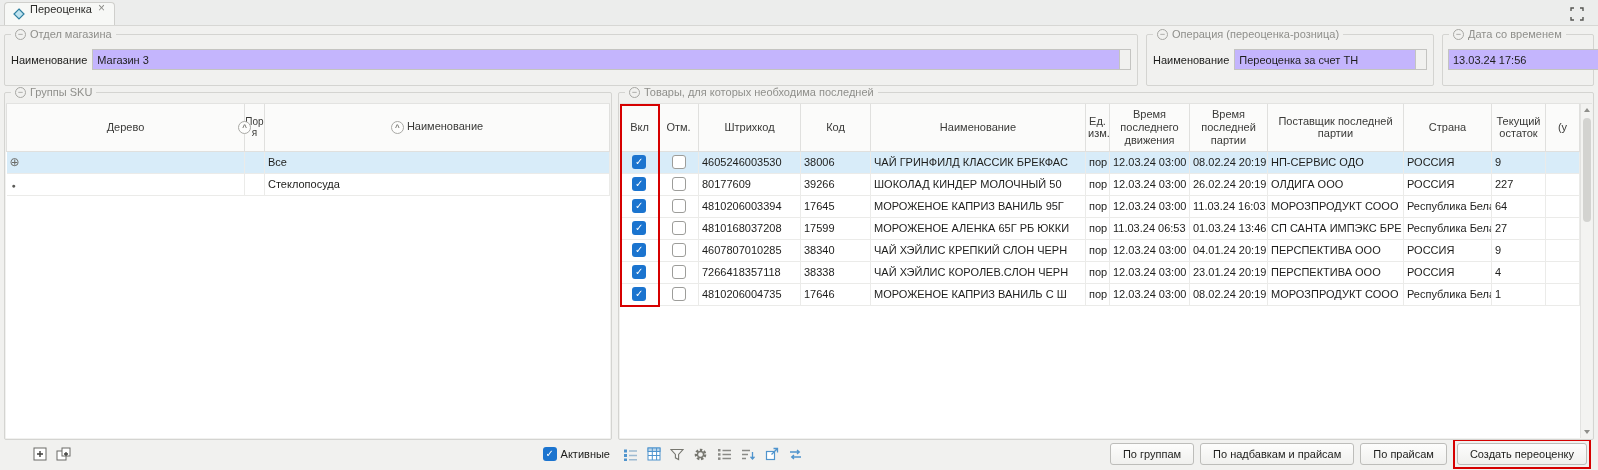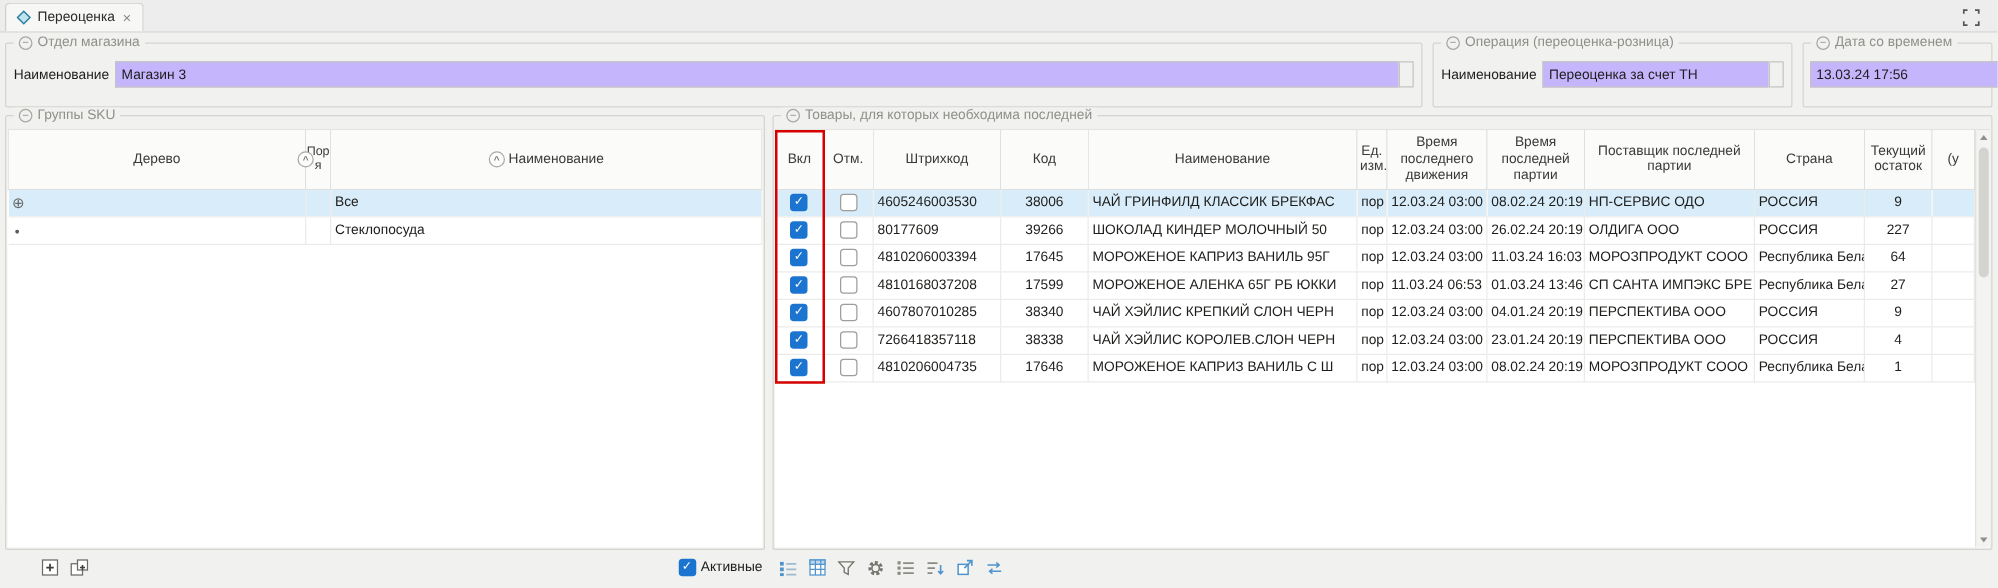--- a/index.html
+++ b/index.html
@@ -5,21 +5,21 @@
   * { margin:0; padding:0; box-sizing:border-box; }
   html,body { width:1598px; height:470px; }
   body {
     font-family:"Liberation Sans","DejaVu Sans",sans-serif;
     font-size:11px; color:#1d1d1b; background:#f1f1ef; overflow:hidden;
   }
 
   
   .tabbar { height:26px; display:flex; align-items:flex-end; background:#ecedec;
             border-bottom:1px solid #d7d7d4; padding:0 4px; }
-  .tab { display:flex; align-items:center; gap:5px; height:23px; padding:0 8px;
+  .tab { display:flex; gap:5px; height:23px; padding:0 8px;
          background:#f7f8f6; border:1px solid #cfcfcc; border-bottom:none;
          border-radius:4px 4px 0 0; cursor:default; }
   .tab-label { color:#2b2b29; }
   .tab-close { color:#8a8a87; font-size:12px; line-height:10px; padding:0 1px; cursor:pointer; }
   .tabbar-actions { margin-left:auto; display:flex; align-items:center; gap:14px;
                     padding:0 10px 4px 0; }
   .ico-btn { display:inline-flex; align-items:center; justify-content:center; cursor:pointer; }
 
   
   .gb { position:relative; border:1px solid #d4d4d1; border-radius:2px; background:#f1f1ef; }
@@ -51,21 +51,21 @@
                 border-top:1px solid #e3e3e1; }
   .table-host { flex:1; overflow:hidden; }
 
   table.grid { border-collapse:collapse; table-layout:fixed; width:100%; background:#fff; }
   table.grid th { font-weight:normal; color:#3a3a38; text-align:center; vertical-align:middle;
                   height:47px; background:#fbfbfa; border:1px solid #e0e0de; border-top:none;
                   padding:1px 2px; line-height:1.15; overflow:hidden; position:relative; }
   table.grid td { height:22px; border-right:1px solid #ebebe9; border-bottom:1px solid #ebebe9;
                   padding:0 3px; white-space:nowrap; overflow:hidden; vertical-align:middle; }
   tr.sel td { background:#d8ecf9; }
-  td.num { text-align:center; }
+  td.num { text-align:left; }
   td.ctr { text-align:center; }
 
   .sort-ico { display:inline-block; width:13px; height:13px; border:1px solid #a9a9a5;
               border-radius:50%; color:#74746f; font-size:8px; font-weight:bold;
               line-height:12px; text-align:center; background:#fdfdfc; vertical-align:middle; }
   .order-th { overflow:visible !important; font-size:10px; word-break:break-all;
               line-height:1.05; padding:1px 0 !important; }
   .order-th .sort-ico { position:absolute; left:-7px; top:17px; z-index:3; }
 
   .expander { color:#6b6b67; font-size:12px; cursor:pointer; }
@@ -441,15 +441,23 @@
       </span>
       <span class="ico-btn">
         <svg width="15" height="13">
             <path d="M2 4 H11 M9 2 L11.3 4 L9 6" fill="none" stroke="#4f94cd" stroke-width="1.3"></path>
             <path d="M13 9 H4 M6 7 L3.7 9 L6 11" fill="none" stroke="#4f94cd" stroke-width="1.3"></path>
           </svg>
       </span>
 
       <span class="spacer"></span>
 
+      <span class="btn-row">
+        <button class="btn">По группам</button>
+        <button class="btn">По надбавкам и прайсам</button>
+        <button class="btn">По прайсам</button>
+        <span class="red-wrap" style="border-color: rgb(214, 0, 0);">
+          <button class="btn">Создать переоценку</button>
+        </span>
+      </span>
     </div>
   </div>
 </div>
 
 </body></html>

